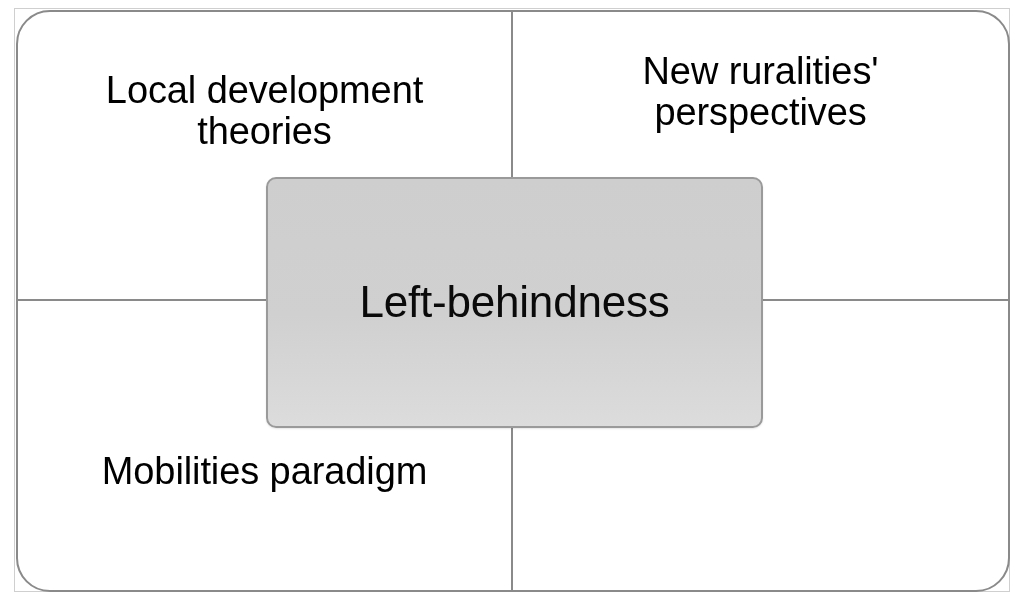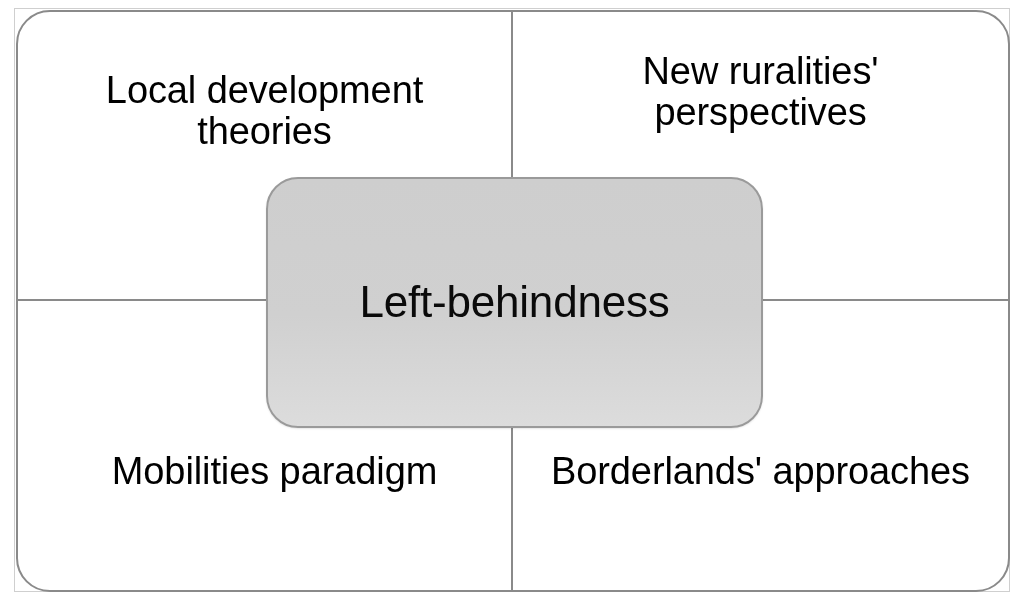--- a/index.html
+++ b/index.html
@@ -95,21 +95,21 @@
   #quadrant-top-right {
     left: 513px;
     top: 12px;
     width: 495px;
     height: 287px;
     align-items: flex-start;
     padding-top: 39px;
   }
   
   #quadrant-bottom-left {
-    left: 28px;
+    left: 18px;
     top: 301px;
     width: 493px;
     height: 289px;
     align-items: flex-start;
     padding-top: 150px;
     text-align: center;
   }
   
   #quadrant-bottom-right {
     left: 513px;
@@ -121,21 +121,21 @@
   }
 
   
   .center-node {
     position: absolute;
     left: 266px;
     top: 177px;
     width: 497px;
     height: 251px;
     border: 2px solid #9a9a9a;
-    border-radius: 32px;
+    border-radius: 10px;
     box-sizing: border-box;
     background: linear-gradient(to bottom, #cecece 0%, #d0d0d0 55%, #dcdcdc 100%);
     display: flex;
     align-items: center;
     justify-content: center;
     box-shadow: 0 1px 2px rgba(0,0,0,0.10);
   }
   .center-node-label {
     font-size: 44px;
     line-height: 1.05;
@@ -164,21 +164,18 @@
 
   <div class="quadrant" id="quadrant-top-right">
     <div class="quadrant-label">New ruralities'
 perspectives</div>
   </div>
 
   <div class="quadrant" id="quadrant-bottom-left">
     <div class="quadrant-label">Mobilities paradigm</div>
   </div>
 
-  <div class="quadrant" id="quadrant-bottom-right">
-    <div class="quadrant-label">Borderlands' approaches</div>
-  </div>
 
   <div class="center-node">
     <div class="center-node-label">Left-behindness</div>
   </div>
 
 </div>
 
 </body></html>

